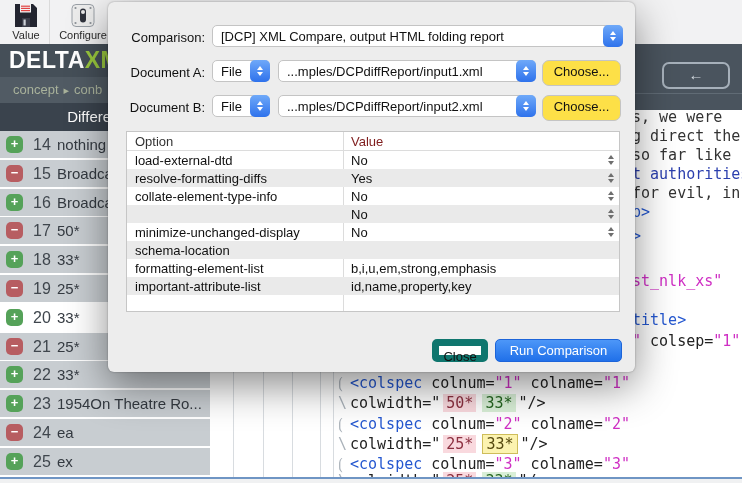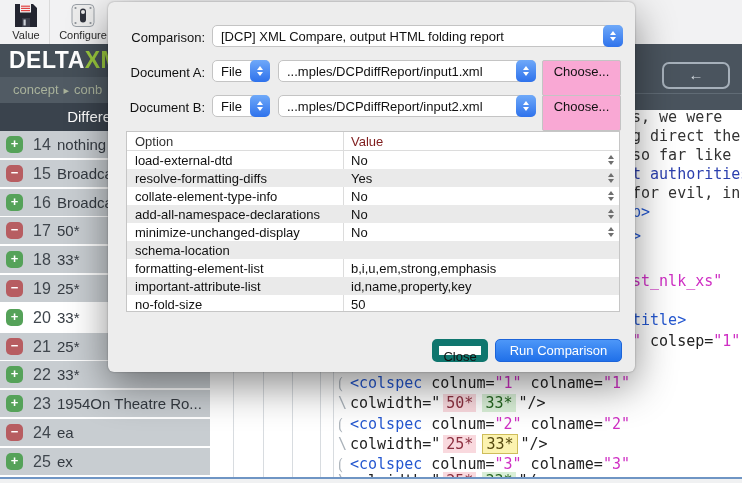--- a/index.html
+++ b/index.html
@@ -84,22 +84,22 @@
          background:linear-gradient(#6fa9f9,#2e72ec);display:flex;flex-direction:column;
          align-items:center;justify-content:center;gap:2px;}
   .tri-up,.tri-dn{width:0;height:0;border-left:3.5px solid transparent;border-right:3.5px solid transparent;}
   .tri-up{border-bottom:4px solid #fff;}
   .tri-dn{border-top:4px solid #fff;}
   .pp-cmp{left:104px;top:23px;width:411px;}
   .pp-filea{left:104px;top:58px;width:58px;}
   .pp-patha{left:170px;top:58px;width:258px;}
   .pp-fileb{left:104px;top:93px;width:58px;}
   .pp-pathb{left:170px;top:93px;width:258px;}
-  .choose{position:absolute;width:79px;height:36px;background:#f9a8d4;border:1px solid #c4c4c4;
-          border-radius:2px;text-align:center;line-height:21px;box-sizing:border-box;cursor:pointer;}
+  .choose{position:absolute;width:79px;height:26px;background:#fde047;border:1px solid #c4c4c4;
+          border-radius:7px;text-align:center;line-height:21px;box-sizing:border-box;cursor:pointer;}
   .ch-a{left:434px;top:58px;}
   .ch-b{left:434px;top:93px;}
 
   .opt-table{position:absolute;left:18px;top:129px;width:494px;height:181px;background:#fff;
              border:1px solid #c6c6c6;box-sizing:border-box;}
   .opt-table .coldiv{position:absolute;left:216px;top:0;width:1px;height:100%;background:#dcdcdc;}
   .othead{position:relative;height:19px;border-bottom:1px solid #dcdcdc;box-sizing:border-box;}
   .othead .h1{position:absolute;left:8px;top:2px;color:#333;}
   .othead .h2{position:absolute;left:224px;top:2px;color:#7f1d1d;}
   .orow{position:relative;height:18px;}
@@ -320,21 +320,20 @@
         </div>
       <div class="orow">
           <span class="oname">collate-element-type-info</span>
           <span class="oval">No</span>
           <span class="gstep">
             <i class="tri-up"></i>
             <i class="tri-dn"></i>
           </span>
         </div>
       <div class="orow alt">
-          <span class="oname">add-all-namespace-declarations</span>
           <span class="oval">No</span>
           <span class="gstep">
             <i class="tri-up"></i>
             <i class="tri-dn"></i>
           </span>
         </div>
       <div class="orow">
           <span class="oname">minimize-unchanged-display</span>
           <span class="oval">No</span>
           <span class="gstep">
@@ -347,23 +346,19 @@
           <span class="oval"></span>
         </div>
       <div class="orow no-step">
           <span class="oname">formatting-element-list</span>
           <span class="oval">b,i,u,em,strong,emphasis</span>
         </div>
       <div class="orow alt no-step">
           <span class="oname">important-attribute-list</span>
           <span class="oval">id,name,property,key</span>
         </div>
-      <div class="orow no-step">
-          <span class="oname">no-fold-size</span>
-          <span class="oval">50</span>
-        </div>
     </div>
 
     <div class="btn btn-close">Close</div>
     <div class="btn btn-run">Run Comparison</div>
   </div>
 
 </div>
 
 </body></html>

